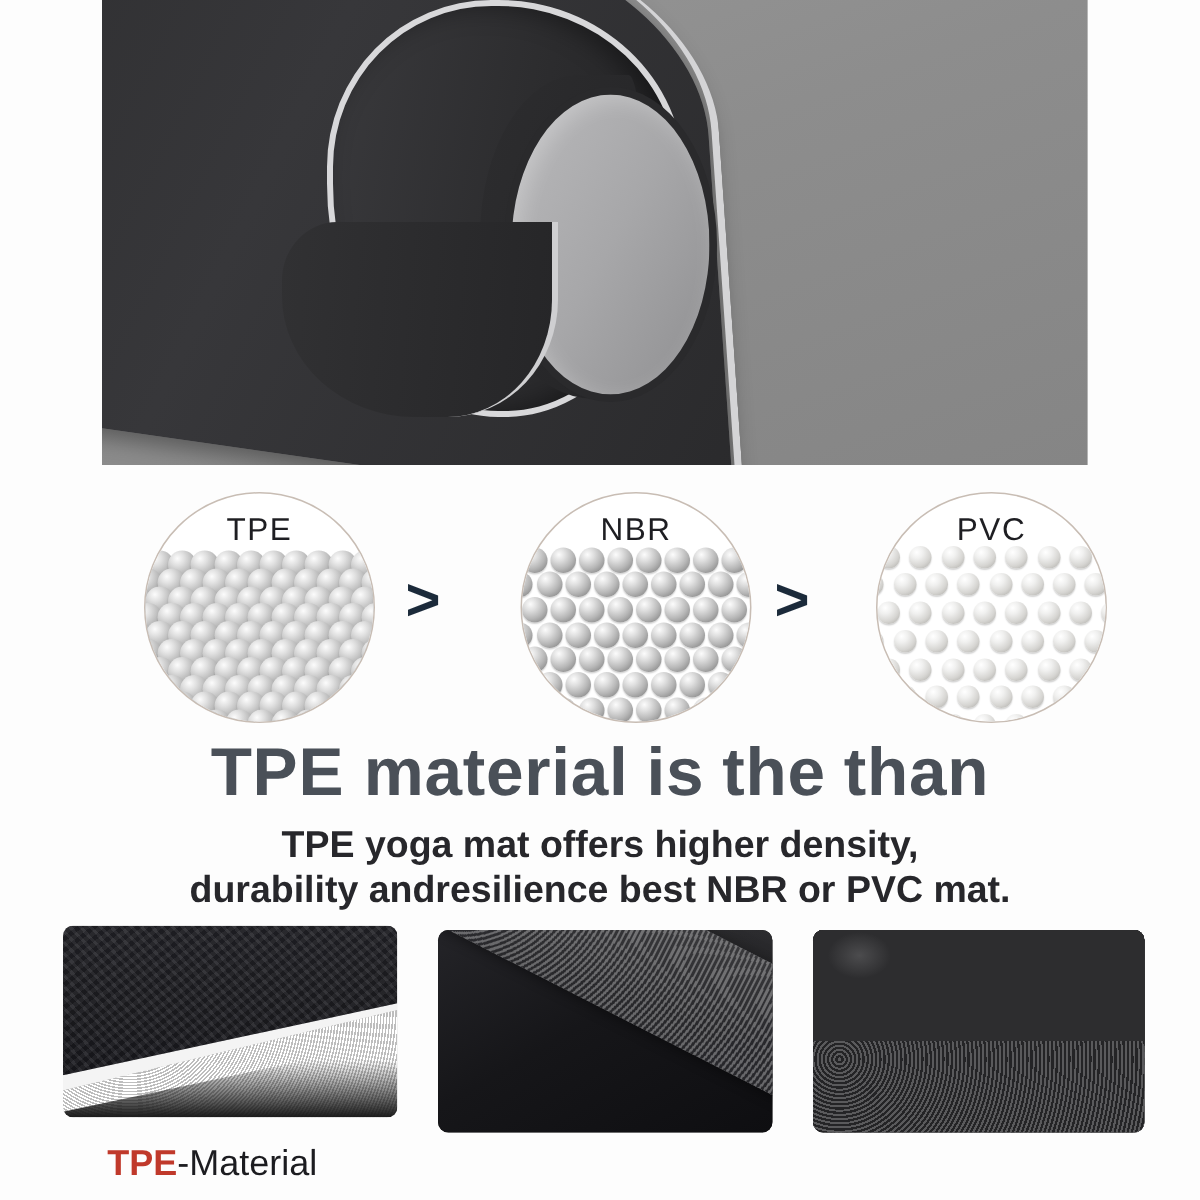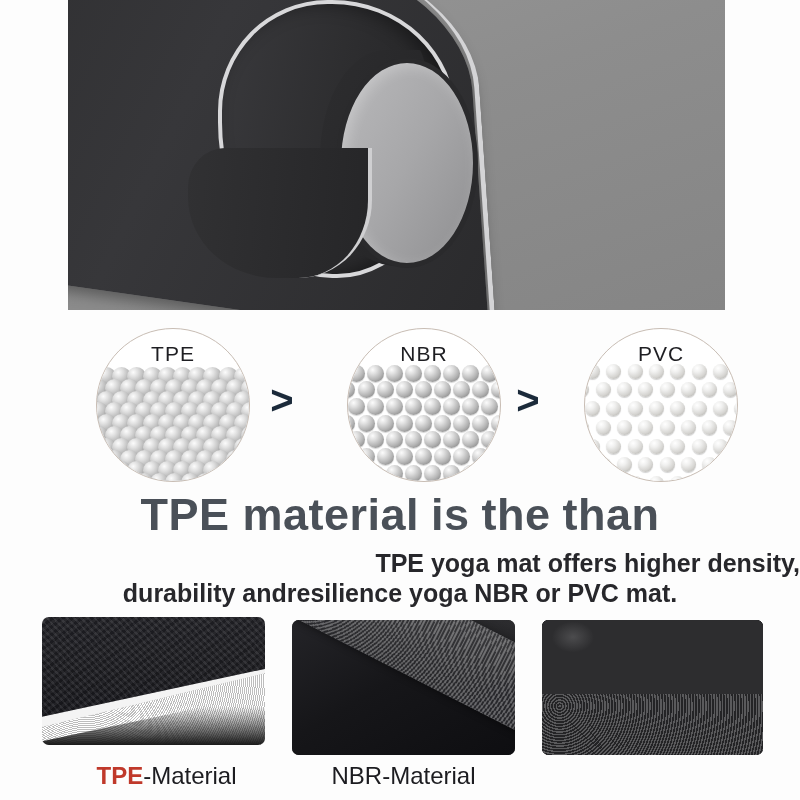--- a/index.html
+++ b/index.html
@@ -197,21 +197,21 @@
     left: 0;
     width: 800px;
     text-align: center;
     font-size: 25px;
     line-height: 30px;
     font-weight: bold;
     color: #27272b;
     font-family: "Liberation Sans", sans-serif;
     white-space: nowrap;
   }
-  .subline-1 { top: 548px; text-align: right; }
+  .subline-1 { top: 548px; }
   .subline-2 { top: 578px; }
 
   
   .mat-photo {
     position: absolute;
     border-radius: 7px;
     overflow: hidden;
   }
   .photo-tpe {
     left: 42px;
@@ -321,21 +321,21 @@
   .mat-caption {
     position: absolute;
     top: 762px;
     font-size: 24px;
     line-height: 28px;
     color: #1c1c20;
     font-family: "Liberation Sans", sans-serif;
     white-space: nowrap;
     text-align: center;
   }
-  .cap-tpe { left: 55px; width: 223px; }
+  .cap-tpe { left: 30px; width: 223px; }
   .cap-nbr { left: 292px; width: 223px; }
   .cap-pvc { left: 542px; width: 221px; }
   .cap-accent { color: #c0392b; font-weight: bold; }
 </style>
 </head>
 <body>
 
 <div class="page">
 
   <div class="hero-photo">
@@ -612,37 +612,36 @@
           <div class="sphere light" style="width: 15px; height: 15px; left: 106.5px; top: 103.125px;"></div>
           <div class="sphere light" style="width: 15px; height: 15px; left: 127.8px; top: 103.125px;"></div>
           <div class="sphere light" style="width: 15px; height: 15px; left: 149.1px; top: 103.125px;"></div>
         </div>
     </div>
   </div>
 
   <div class="headline"><span>TPE material</span><span class="sp"></span><span>is</span><span class="sp"></span><span>the</span><span class="sp"></span><span>than</span></div>
 
   <div class="subline subline-1">TPE yoga mat offers higher density,</div>
-  <div class="subline subline-2">durability andresilience yoga NBR or PVC mat.</div>
+  <div class="subline subline-2">durability andresilience best NBR or PVC mat.</div>
 
   <div class="mat-photo photo-tpe">
     <div class="tpe-top"></div>
     <div class="tpe-foam"></div>
     <div class="tpe-underline"></div>
   </div>
 
   <div class="mat-photo photo-nbr">
     <div class="nbr-base"></div>
     <div class="nbr-band"></div>
     <div class="nbr-gloss"></div>
   </div>
 
   <div class="mat-photo photo-pvc">
     <div class="pvc-quilt"></div>
     <div class="pvc-crumb"></div>
   </div>
 
   <div class="mat-caption cap-tpe"><span class="cap-accent">TPE</span><span>-Material</span></div>
 
-  <div class="mat-caption cap-nbr"><span>NBR</span><span>-Material</span></div>
 
 
 </div>
 
 </body></html>

